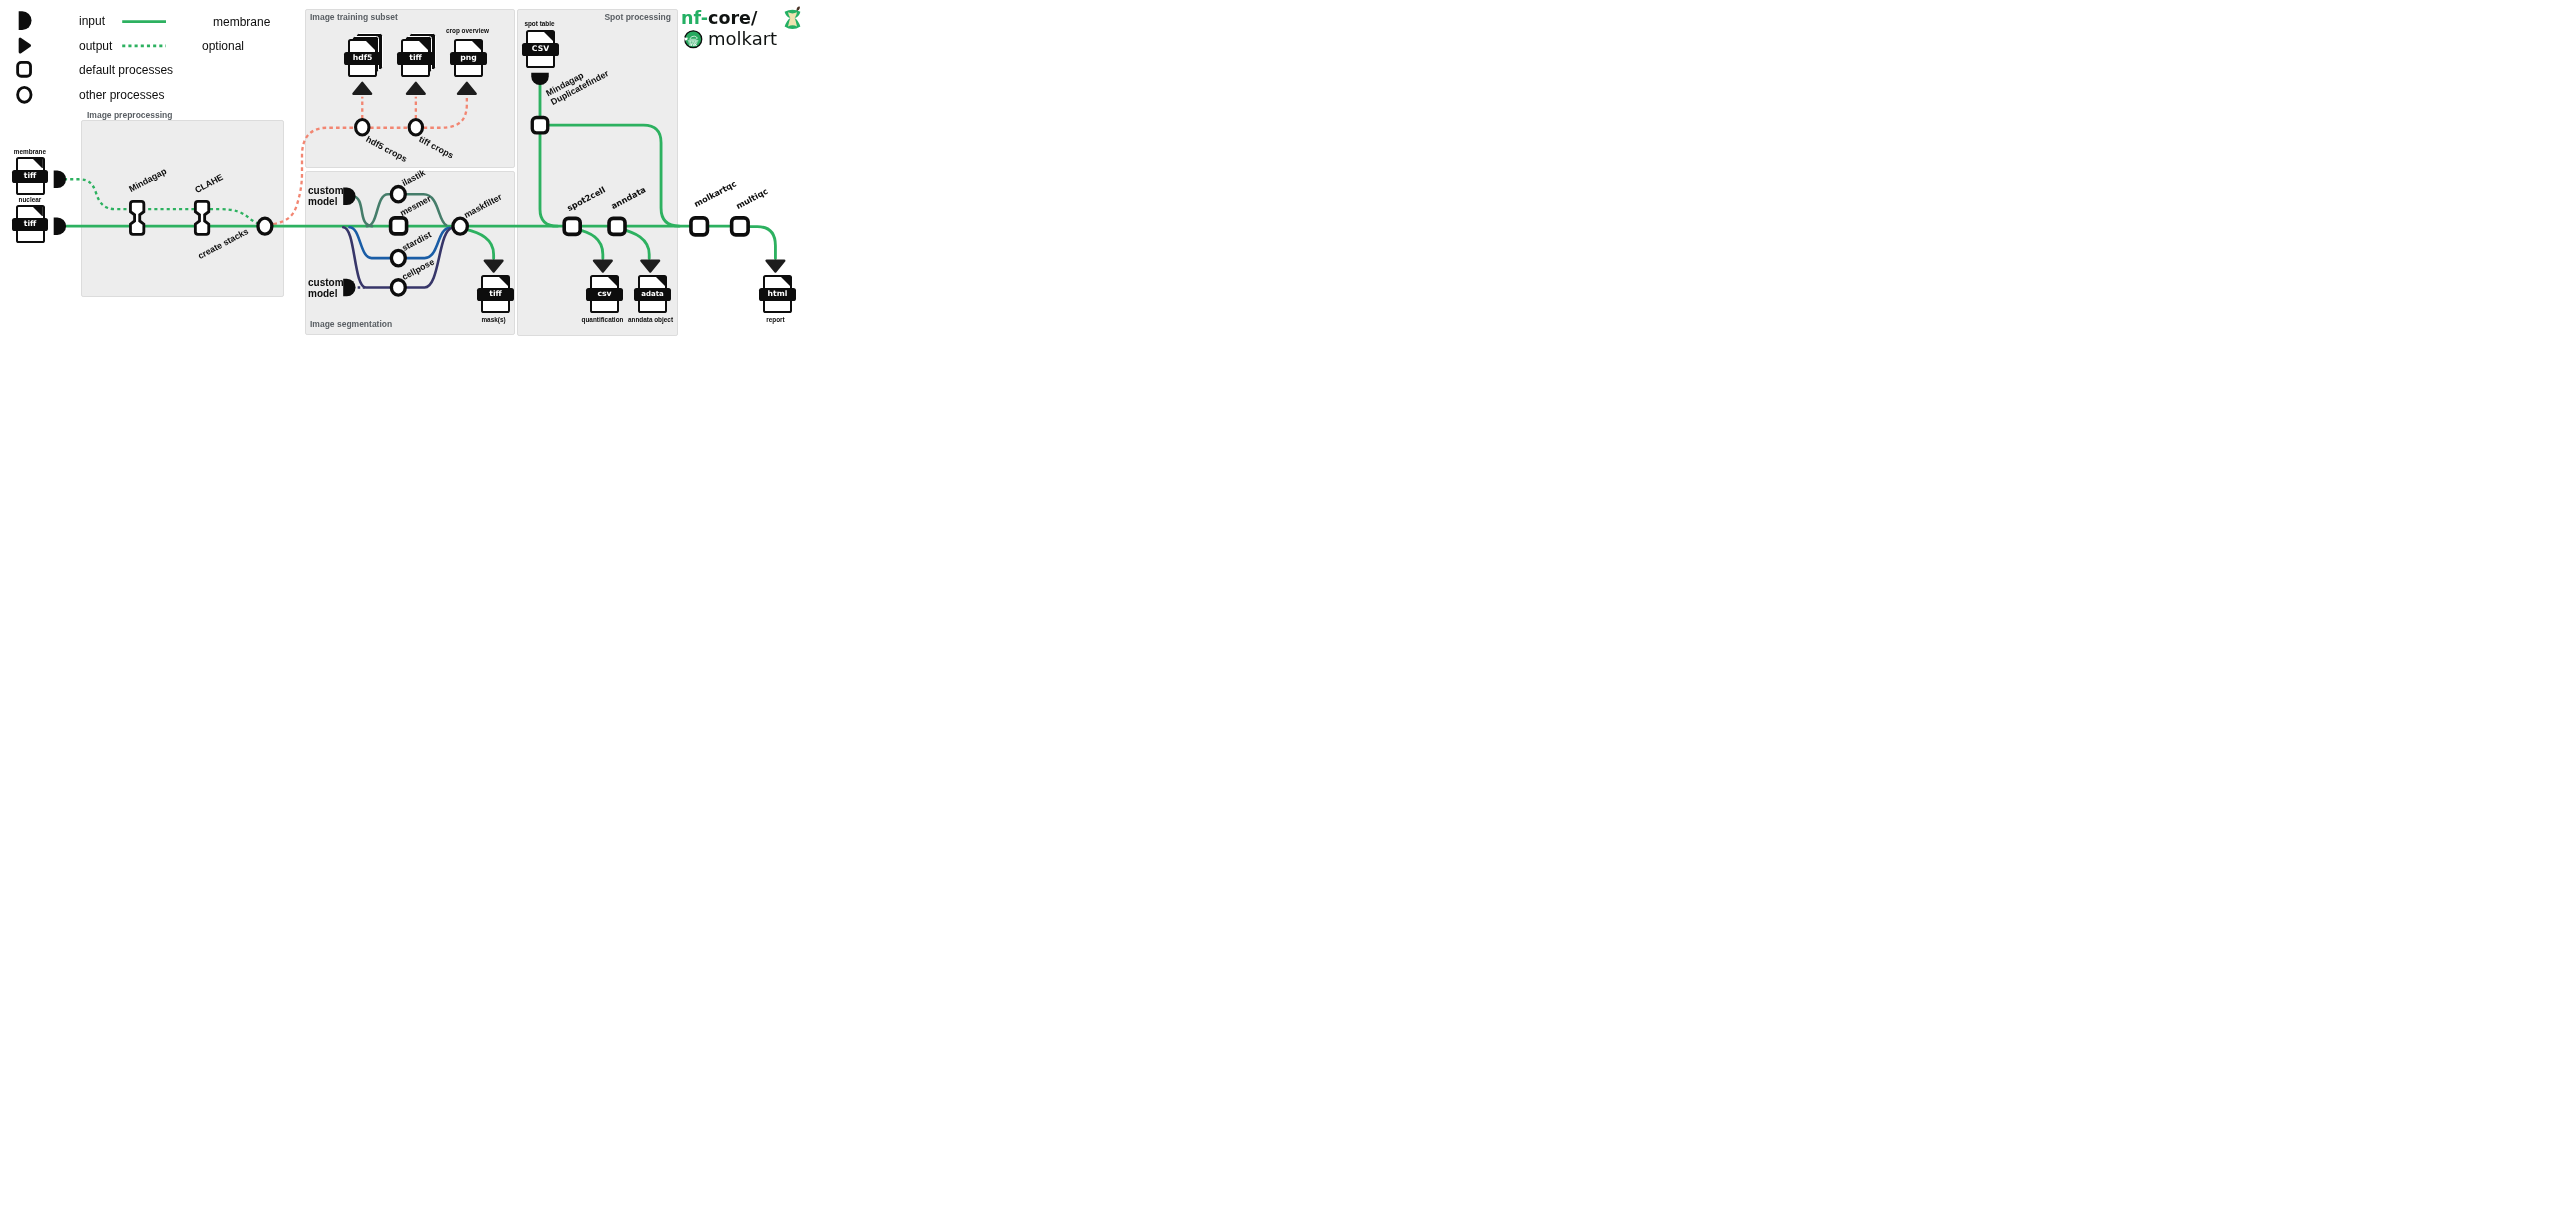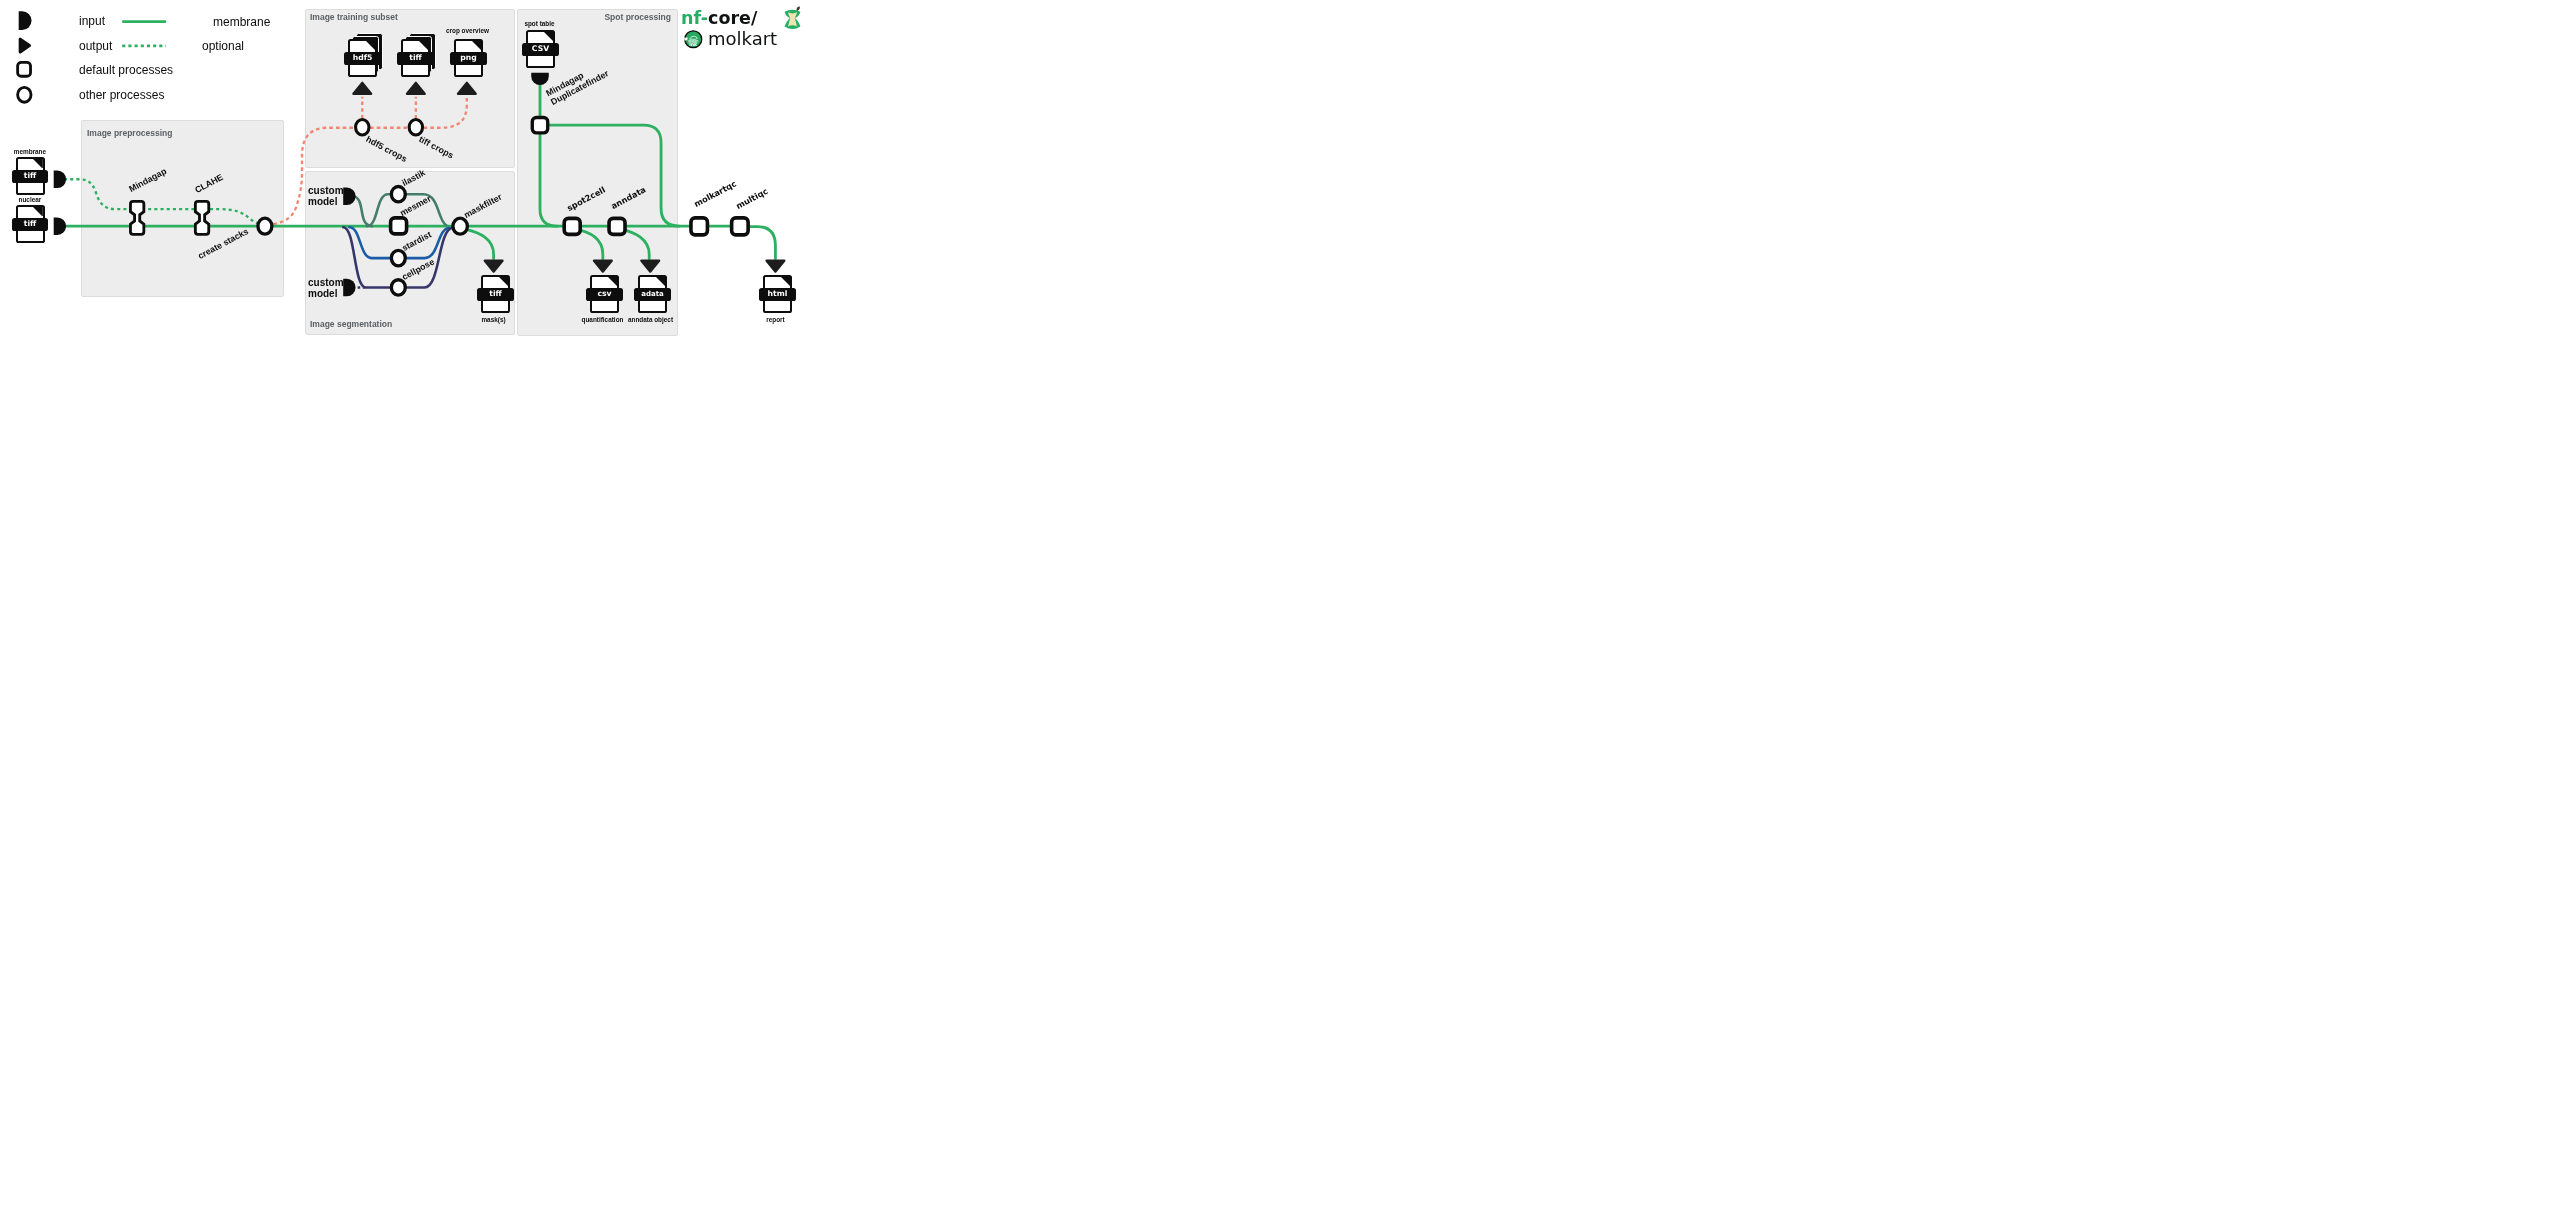--- a/index.html
+++ b/index.html
@@ -35,21 +35,21 @@
 </head>
 <body>
 
 <div id="canvas">
 
   <div class="box" style="left:81px;top:120px;width:201px;height:175px;"></div>
   <div class="box" style="left:305px;top:9.3px;width:208px;height:157px;"></div>
   <div class="box" style="left:305px;top:171px;width:208px;height:162px;"></div>
   <div class="box" style="left:517px;top:9.3px;width:159px;height:325px;"></div>
 
-  <div class="boxtitle" style="left:87px;top:128px;">Image preprocessing</div>
+  <div class="boxtitle" style="left:87px;top:110px;">Image preprocessing</div>
   <div class="boxtitle" style="left:310px;top:12.4px;">Image training subset</div>
   <div class="boxtitle" style="left:310px;top:319px;">Image segmentation</div>
   <div class="boxtitle" style="left:568px;top:12.4px;width:103px;text-align:right;">Spot processing</div>
 
   <svg id="wires" width="808" height="340" viewBox="0 0 1568 660">
     <g fill="none" stroke-linecap="round">
 
       <g stroke="#f28672" stroke-width="4.5" stroke-dasharray="7 6" stroke-linecap="butt">
         <path d="M 530 435 C 558 430 570 418 576 398 C 582 378 586 360 586 336 V 302 C 586 270 600 248 634 248 H 688"></path>
         <path d="M 718 248 H 792"></path>

